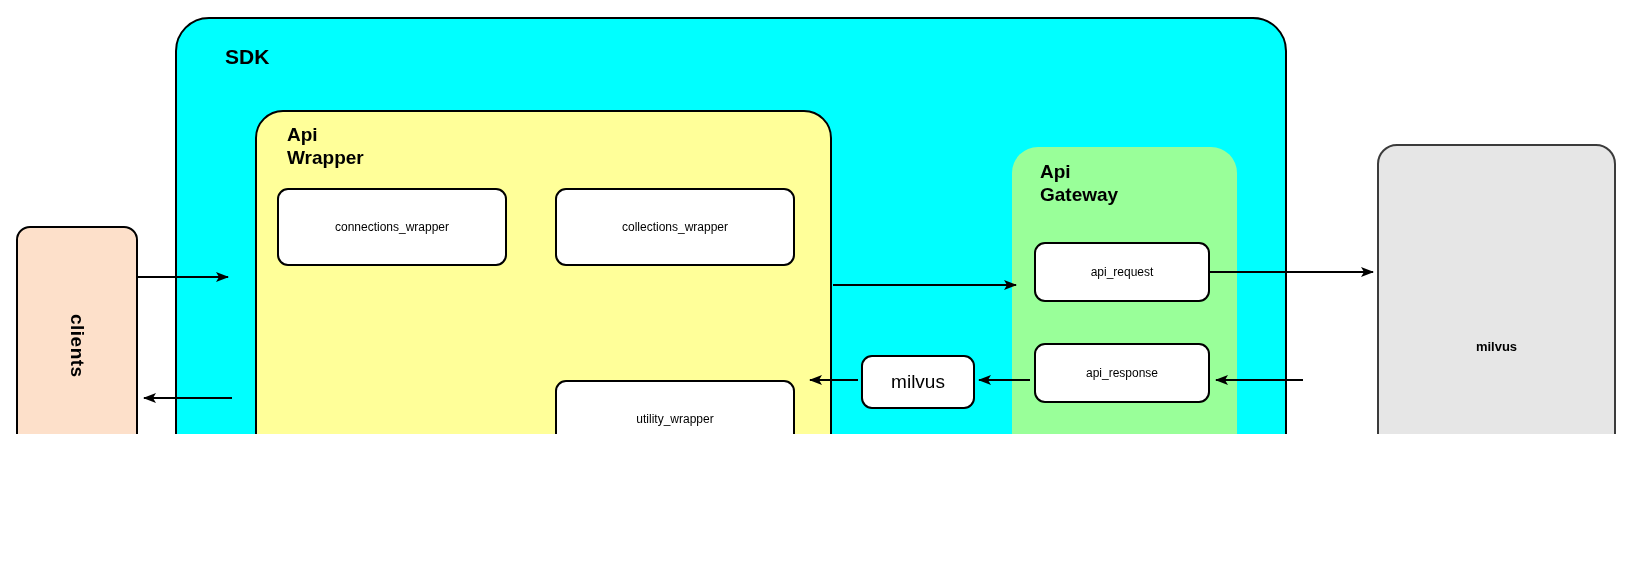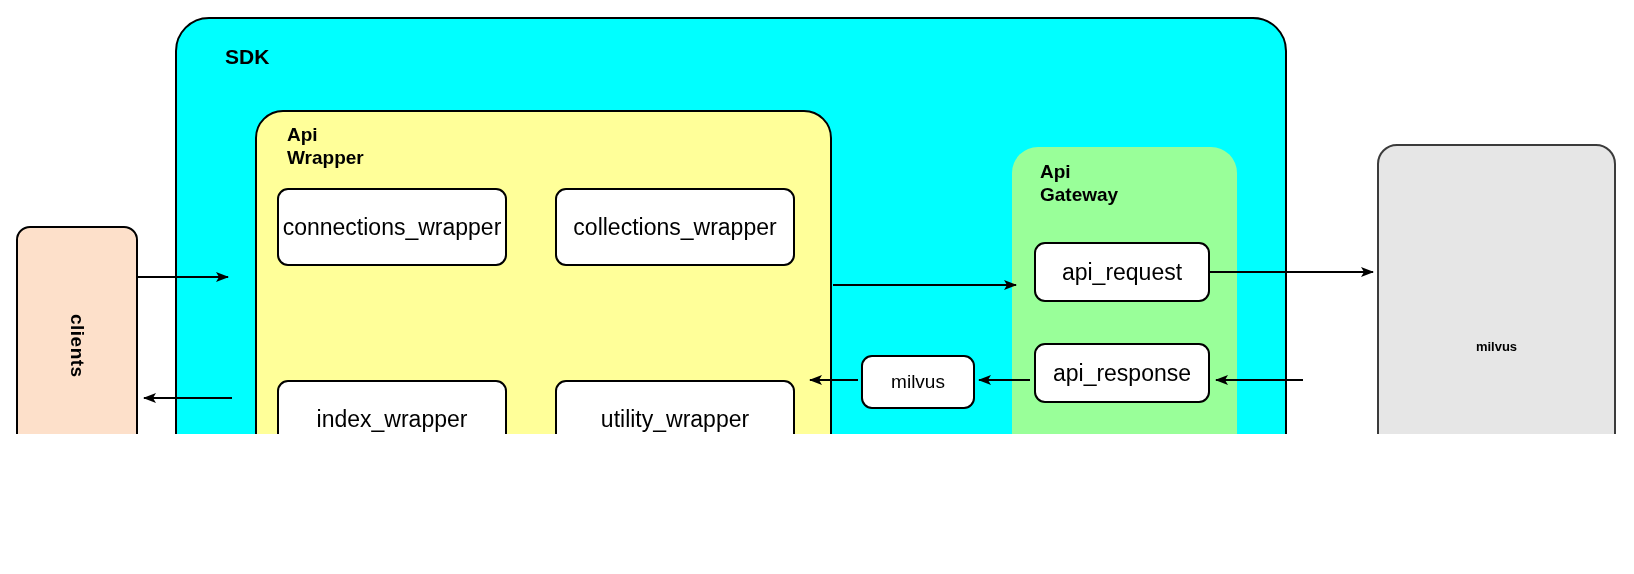--- a/index.html
+++ b/index.html
@@ -89,21 +89,21 @@
     font-weight: bold;
     line-height: 1.2;
     text-align: left;
     white-space: pre-line;
   }
 
   
   .leaf {
     background: #ffffff;
     border-radius: 11px;
-    font-size: 23px;
+    font-size: 12px;
     font-weight: normal;
   }
 
   
   .wrapper-cell { position: absolute; }
   .col-a { left: 20px;  width: 230px; }
   .col-b { left: 298px; width: 240px; }
   .row-1 { top: 76px;  height: 78px; }
   .row-2 { top: 172px; height: 78px; }
   .row-3 { top: 268px; height: 78px; }
@@ -175,23 +175,20 @@
   <div class="node" id="api-wrapper-group">
     <div class="group-title">Api
 Wrapper</div>
 
     <div class="node leaf wrapper-cell col-a row-1">
       <span>connections_wrapper</span>
     </div>
     <div class="node leaf wrapper-cell col-b row-1">
       <span>collections_wrapper</span>
     </div>
-    <div class="node leaf wrapper-cell col-a row-3">
-      <span>index_wrapper</span>
-    </div>
     <div class="node leaf wrapper-cell col-b row-3">
       <span>utility_wrapper</span>
     </div>
   </div>
 
   <div class="node" id="api-gateway-group">
     <div class="group-title">Api
 Gateway</div>
 
     <div class="node leaf gw-cell gw-row-1">

